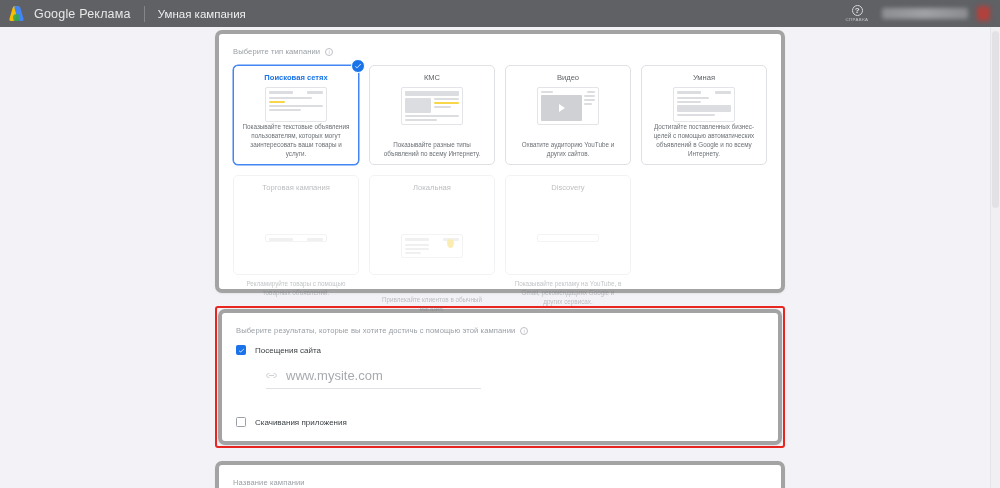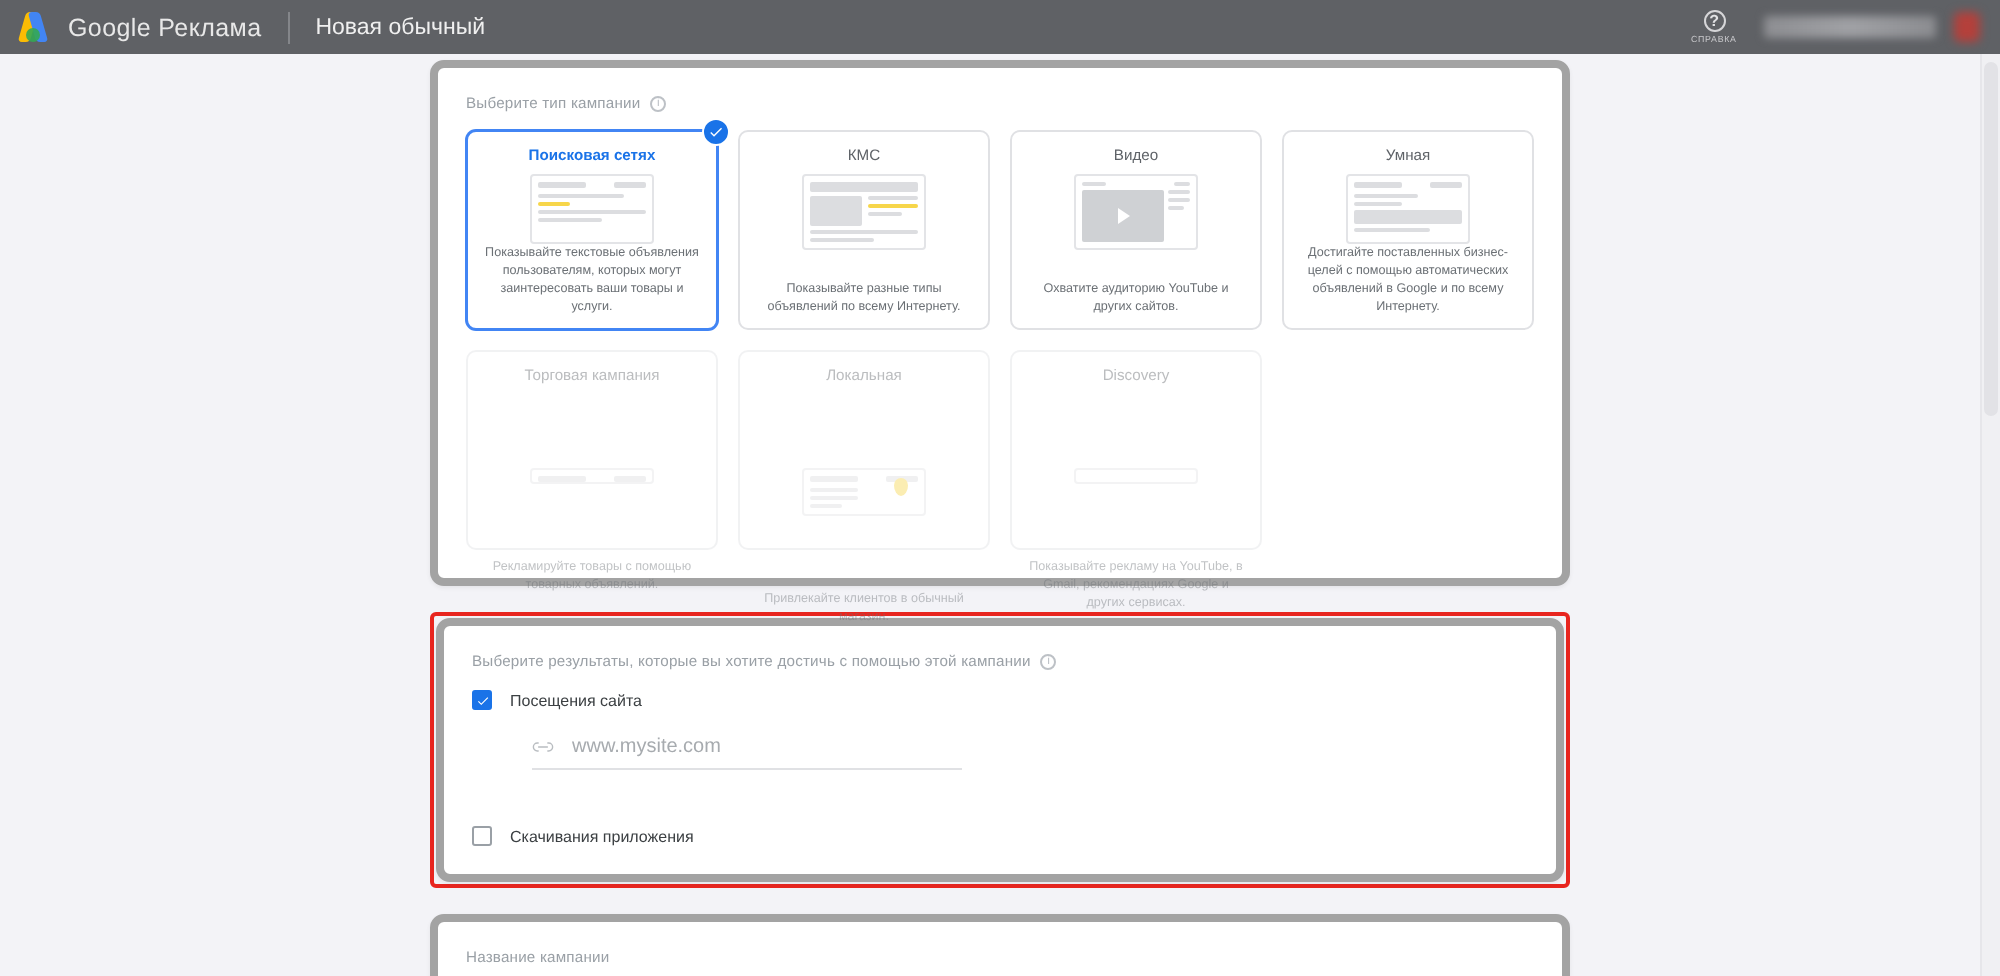--- a/index.html
+++ b/index.html
@@ -347,21 +347,21 @@
   .url-row {
     display: flex;
     align-items: center;
     gap: 9px;
     margin: 13px 0 4px 30px;
     width: 215px;
     border-bottom: 1px solid #e0e1e4;
     padding-bottom: 5px;
   }
   .link-icon { width: 11px; height: 7px; flex: none; }
-  .url-text { font-size: 10px; color: #a7abaf; }
+  .url-text { font-size: 13px; color: #a7abaf; }
 
   .spacer-16 { height: 14px; }
 
   
   .name-wrap { margin-top: 13px; }
   .name-card-pad { padding: 13px 14px 26px 14px; }
 
   
   .scrollbar-track {
     position: absolute;
@@ -389,21 +389,21 @@
 <div class="screen">
 
   <div class="topbar">
     <div class="gads-logo">
       <div class="bar-a"></div>
         <div class="bar-b"></div>
         <div class="dot"></div>
     </div>
     <div class="brand-text">Google Реклама</div>
     <div class="topbar-divider"></div>
-    <div class="page-subtitle">Новая обычный</div>
+    <div class="page-subtitle">Умная кампания</div>
 
     <div class="topbar-right">
       <div class="help-block">
         <div class="help-circle">?</div>
         <div class="help-label">СПРАВКА</div>
       </div>
       <div class="blurred-account"></div>
       <div class="blurred-avatar"></div>
     </div>
   </div>

